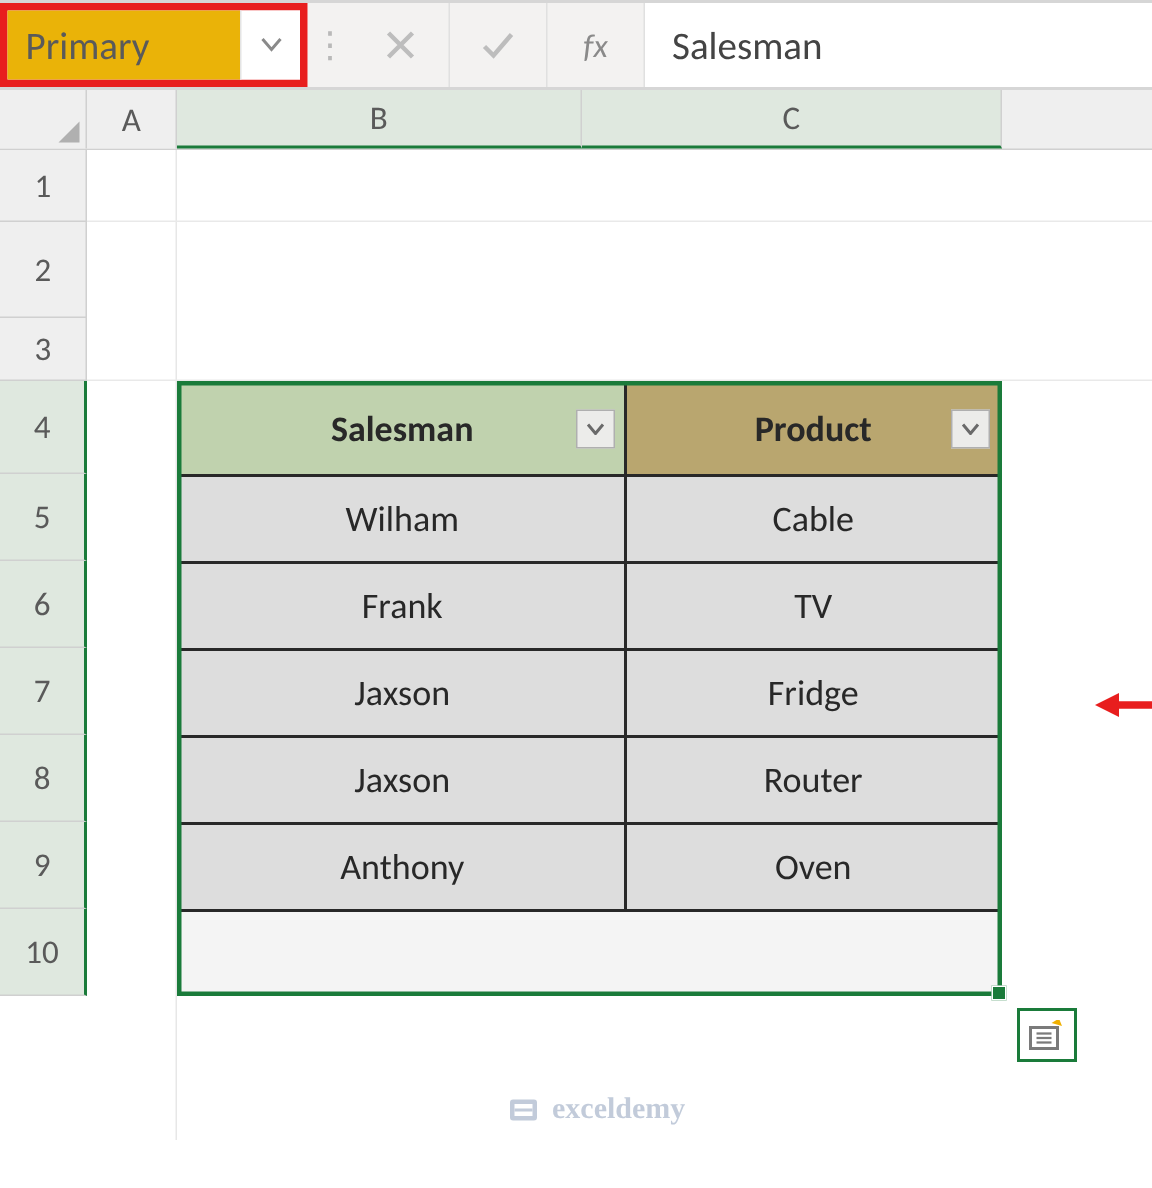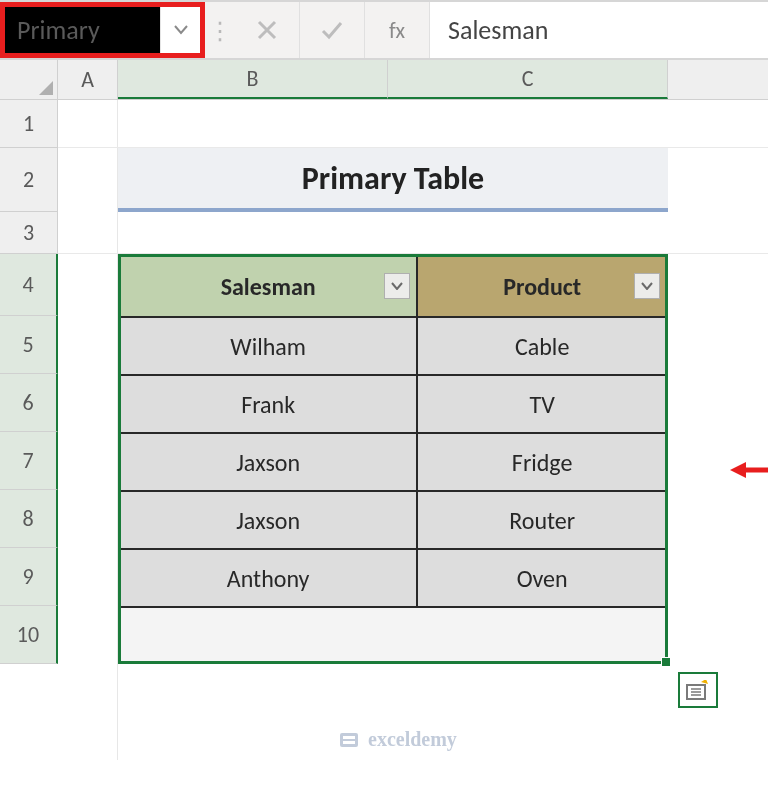--- a/index.html
+++ b/index.html
@@ -26,21 +26,21 @@
     border: 5px solid #e81e1e;
     display: flex;
     align-items: center;
     background: #ffffff;
   }
   .name-box {
     flex: 1;
     font-size: 26px;
     color: #5a5a5a;
     padding: 0 12px;
-    background: #000000;
+    background: #eab308;
     height: 100%;
     display: flex;
     align-items: center;
   }
   .name-box-drop {
     width: 40px;
     height: 100%;
     display: flex;
     align-items: center;
     justify-content: center;
@@ -62,20 +62,21 @@
     align-items: center;
     justify-content: center;
     border-right: 1px solid #e0e0e0;
   }
   .fb-btn svg { width: 24px; height: 24px; }
   .fb-fx {
     width: 65px;
     display: flex;
     align-items: center;
     justify-content: center;
+    font-style: italic;
     color: #8a8a8a;
     font-size: 22px;
     border-right: 1px solid #e0e0e0;
   }
   .fb-input {
     flex: 1;
     background: #ffffff;
     display: flex;
     align-items: center;
     padding: 0 18px;
@@ -316,21 +317,20 @@
     <div class="row-head rh-8 sel">8</div>
     <div class="row-head rh-9 sel">9</div>
     <div class="row-head rh-10 sel">10</div>
   </div>
 
   <div class="cells">
     <div class="faint-col-A"></div>
     <div class="faint-row" style="top:47px"></div>
     <div class="faint-row" style="top:153px"></div>
 
-    <div class="title-cell">Primary Table</div>
 
     <table class="data-table">
       <thead>
         <tr>
           <th class="th-b">
             <span>Salesman</span>
             <span class="filter-btn">
               <svg viewBox="0 0 12 8">
                   <path d="M1 1 L6 7 L11 1" fill="none" stroke="#6a6a6a" stroke-width="2"></path>
                 </svg>

